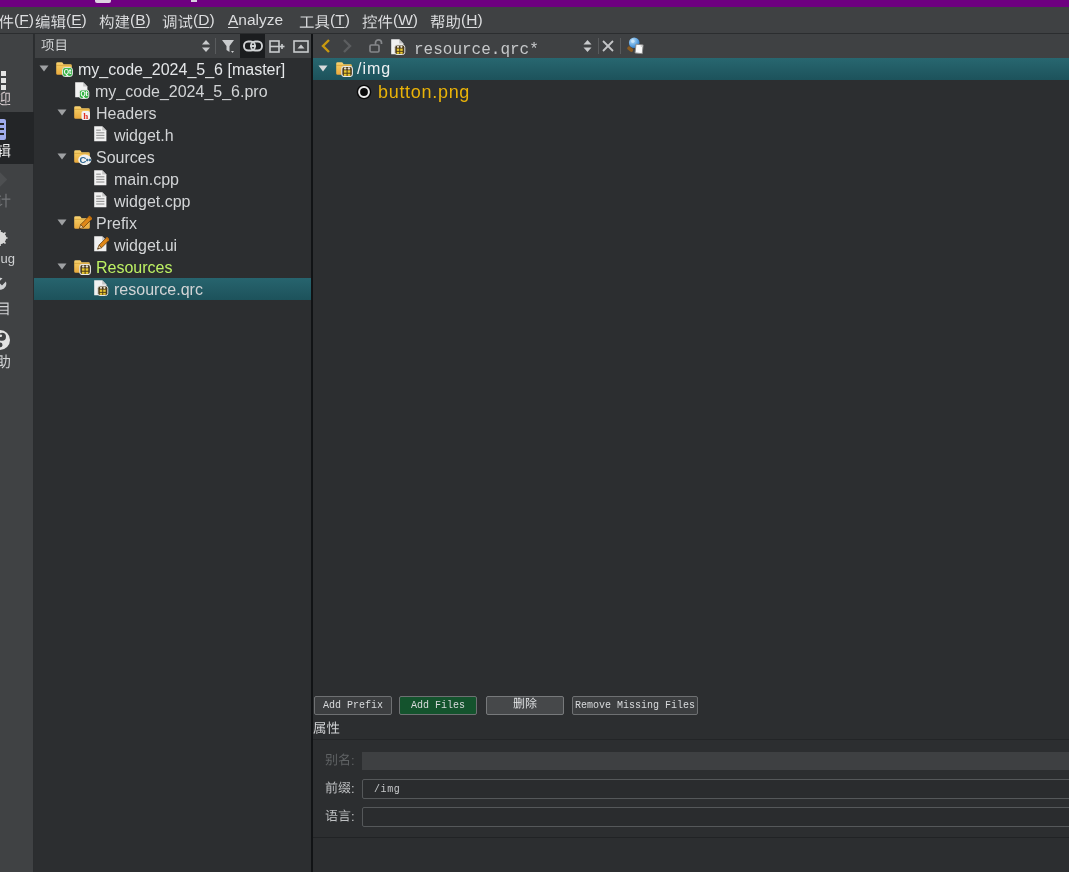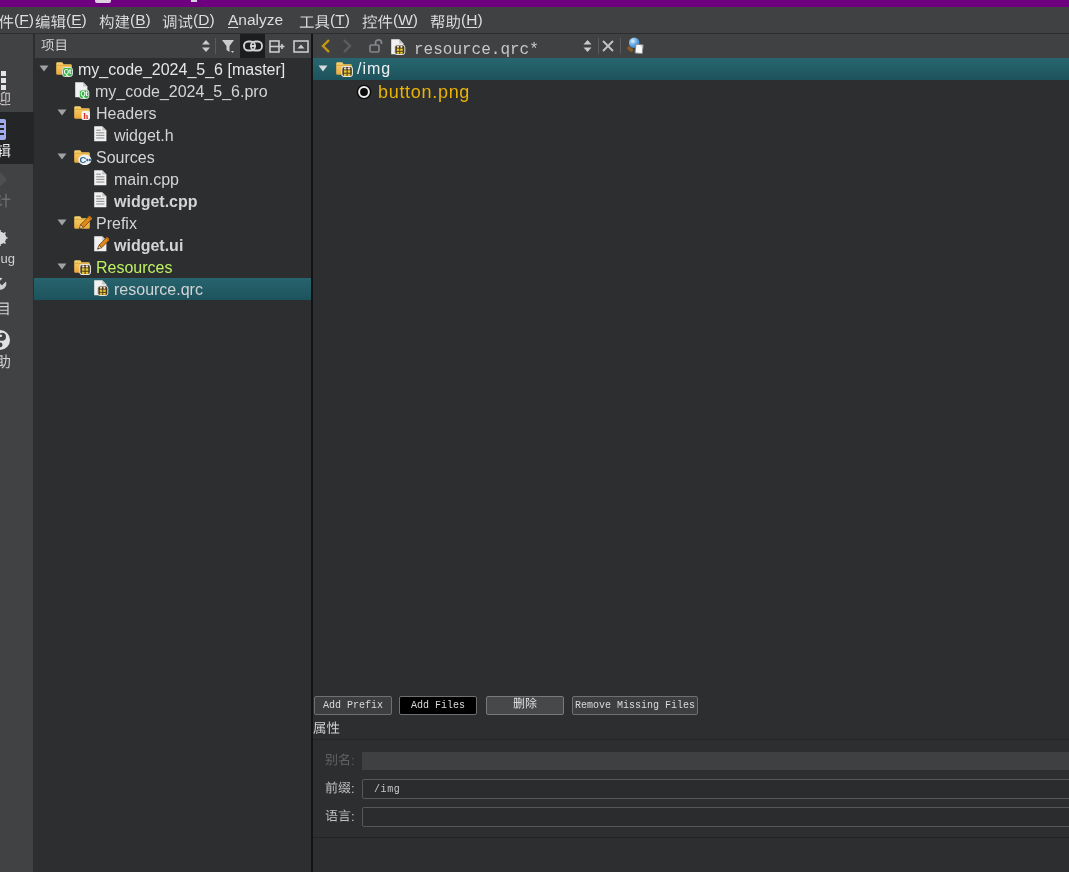--- a/index.html
+++ b/index.html
@@ -217,21 +217,21 @@
 <svg class="abs" style="left:92px;top:191px" width="17" height="18" viewBox="0 0 17 18">
 <path d="M2.2 1.2 H10.2 L14.4 5.4 V16.2 H2.2 Z" fill="#f1f1f1"></path>
     <path d="M10.2 1.2 L14.4 5.4 H10.2 Z" fill="#c5c5c5"></path>
 <g stroke="#9a9a9a" stroke-width="1.2">
       <line x1="4.2" y1="5.2" x2="8.8" y2="5.2"></line>
       <line x1="4.2" y1="7.8" x2="12.4" y2="7.8"></line>
       <line x1="4.2" y1="10.4" x2="12.4" y2="10.4"></line>
       <line x1="4.2" y1="13" x2="12.4" y2="13"></line>
     </g>
   </svg>
-<div class="abs" style="left:114px;top:193px;font-size:16px;font-weight:bold;color:#d2d4d6;white-space:nowrap">widget.cpp</div>
+<div class="abs" style="left:114px;top:193px;font-size:16px;font-weight:normal;color:#d2d4d6;white-space:nowrap">widget.cpp</div>
 <svg class="abs" style="left:57px;top:219px" width="10" height="7" viewBox="0 0 10 7">
     <path d="M0.5 0.5 H9.5 L5 6.5Z" fill="#9fa1a3"></path>
   </svg>
 <svg class="abs" style="left:73px;top:214px" width="19" height="17" viewBox="0 0 19 17">
 <path d="M1.2 3.6 Q1.2 2.2 2.6 2.2 L6.6 2.2 Q7.5 2.2 7.9 3 L8.5 4.2 H15.4 Q16.8 4.2 16.8 5.6 V13.4 Q16.8 14.8 15.4 14.8 H2.6 Q1.2 14.8 1.2 13.4 Z" fill="url(#fg)"></path>
 <path d="M1.2 4.9 L16.8 4.9 L16.8 5.7 L1.2 5.7 Z" fill="#b8821e" opacity="0.5"></path>
 <g transform="rotate(45 11.5 9.5)">
       <rect x="9.6" y="0.5" width="4" height="12.5" fill="#e08818" stroke="#70450e" stroke-width="0.8"></rect>
       <rect x="9.6" y="0.5" width="4" height="2" fill="#c07010"></rect>
       <path d="M9.6 13 H13.6 L11.6 17.2Z" fill="#ecd0a8" stroke="#70450e" stroke-width="0.7"></path>
@@ -242,21 +242,21 @@
 <svg class="abs" style="left:92px;top:235px" width="17" height="18" viewBox="0 0 17 18">
 <path d="M2.2 1.2 H10.2 L14.4 5.4 V16.2 H2.2 Z" fill="#f1f1f1"></path>
     <path d="M10.2 1.2 L14.4 5.4 H10.2 Z" fill="#c5c5c5"></path>
 <g transform="rotate(45 10.5 9)">
       <rect x="8.8" y="0.8" width="3.7" height="11.5" fill="#e08818" stroke="#70450e" stroke-width="0.8"></rect>
       <rect x="8.8" y="0.8" width="3.7" height="1.8" fill="#c07010"></rect>
       <path d="M8.8 12.3 H12.5 L10.65 16.2Z" fill="#ecd0a8" stroke="#70450e" stroke-width="0.7"></path>
       <path d="M10 14.8 L11.3 14.8 L10.65 16.2Z" fill="#3a2a10"></path>
     </g>
   </svg>
-<div class="abs" style="left:114px;top:237px;font-size:16px;font-weight:bold;color:#d2d4d6;white-space:nowrap">widget.ui</div>
+<div class="abs" style="left:114px;top:237px;font-size:16px;font-weight:normal;color:#d2d4d6;white-space:nowrap">widget.ui</div>
 <svg class="abs" style="left:57px;top:263px" width="10" height="7" viewBox="0 0 10 7">
     <path d="M0.5 0.5 H9.5 L5 6.5Z" fill="#9fa1a3"></path>
   </svg>
 <svg class="abs" style="left:73px;top:258px" width="19" height="17" viewBox="0 0 19 17">
 <path d="M1.2 3.6 Q1.2 2.2 2.6 2.2 L6.6 2.2 Q7.5 2.2 7.9 3 L8.5 4.2 H15.4 Q16.8 4.2 16.8 5.6 V13.4 Q16.8 14.8 15.4 14.8 H2.6 Q1.2 14.8 1.2 13.4 Z" fill="url(#fg)"></path>
 <path d="M1.2 4.9 L16.8 4.9 L16.8 5.7 L1.2 5.7 Z" fill="#b8821e" opacity="0.5"></path>
 <g>
       <rect x="6.8" y="6.5" width="10.6" height="10" rx="2.4" fill="#4a3a1a" stroke="#e8e8e8" stroke-width="1.1"></rect>
       <rect x="8.9" y="10.3" width="2.7" height="2.4" fill="#e8c832"></rect>
       <rect x="12.6" y="10.3" width="2.7" height="2.4" fill="#e8c832"></rect>
@@ -354,21 +354,21 @@
       <circle cx="13.9" cy="8.4" r="1.2" fill="#e8e0d0"></circle>
     </g>
   </svg>
 <div class="abs" style="left:357px;top:60px;font-size:16px;letter-spacing:1px;color:#eef0f2">/img</div>
 <svg class="abs" style="left:356px;top:84px" width="16" height="16" viewBox="0 0 16 16">
     <circle cx="8" cy="8" r="7.3" fill="#0a0a0a"></circle>
     <circle cx="8" cy="8" r="4.9" fill="none" stroke="#ededed" stroke-width="2"></circle>
   </svg>
 <div class="abs" style="left:378px;top:82px;font-size:18px;letter-spacing:0.7px;color:#eab308">button.png</div>
 <div class="abs" style="left:314px;top:696px;width:78px;height:19px;background:#3c3e40;border:1px solid #6e7072;border-radius:2px;text-align:center;color:#d8dadc;font-family:'Liberation Mono',monospace;font-size:10px;line-height:17px;white-space:nowrap">Add Prefix</div>
-<div class="abs" style="left:399px;top:696px;width:78px;height:19px;background:#000000;border:1px solid #6e7072;border-radius:2px;text-align:center;color:#d8dadc;font-family:'Liberation Mono',monospace;font-size:10px;line-height:17px;white-space:nowrap">Add Files</div>
+<div class="abs" style="left:399px;top:696px;width:78px;height:19px;background:#14532d;border:1px solid #6e7072;border-radius:2px;text-align:center;color:#d8dadc;font-family:'Liberation Mono',monospace;font-size:10px;line-height:17px;white-space:nowrap">Add Files</div>
 <div class="abs" style="left:486px;top:696px;width:78px;height:19px;background:#46484a;border:1px solid #77797b;border-radius:2px;text-align:center;color:#d8dadc;font-family:'Liberation Mono',monospace;font-size:10px;line-height:17px;white-space:nowrap"><span style="display:inline-block;vertical-align:-3px"><svg width="24.0" height="15.0" viewBox="0 0 24.00 15.00" style="display:block">
         <path transform="translate(0.00,10.56) scale(0.012000,-0.012000)" fill="#e8eaec" d="M709 729V164H770V729ZM854 823V5C854 -10 849 -14 836 -14C823 -14 781 -15 733 -13C743 -32 753 -62 755 -80C819 -80 860 -78 885 -67C910 -56 920 -36 920 5V823ZM44 450V381H108V331C108 207 103 59 39 -43C55 -50 82 -69 94 -81C162 27 171 199 171 332V381H264V12C264 1 260 -3 250 -3C239 -3 207 -4 171 -3C180 -20 188 -51 190 -69C243 -69 277 -67 298 -55C320 -44 327 -23 327 11V381H397V374C397 242 393 71 337 -46C352 -53 380 -69 392 -79C452 44 460 235 460 375V381H553V12C553 0 549 -3 539 -4C528 -4 496 -4 460 -3C469 -21 477 -51 479 -69C533 -69 566 -67 587 -56C609 -44 616 -24 616 11V381H668V450H616V808H397V450H327V808H108V450ZM171 741H264V450H171ZM460 741H553V450H460Z"></path>
         <path transform="translate(12.00,10.56) scale(0.012000,-0.012000)" fill="#e8eaec" d="M474 221C440 149 389 74 336 22C353 12 382 -8 394 -19C445 36 502 122 541 202ZM764 200C817 136 879 47 907 -10L967 25C938 81 877 166 820 229ZM78 800V-77H145V732H274C250 665 219 576 189 505C266 426 285 358 285 303C285 271 279 244 262 233C254 226 243 224 229 223C213 222 191 222 167 225C178 205 184 177 185 158C209 157 236 157 257 159C278 162 297 168 311 179C340 199 352 241 352 296C351 358 333 430 256 513C292 592 331 691 362 774L314 803L303 800ZM371 345V276H634V7C634 -6 630 -11 614 -11C600 -12 551 -12 495 -10C507 -30 517 -59 521 -79C593 -79 639 -78 668 -66C697 -55 706 -34 706 7V276H954V345H706V467H860V533H465V467H634V345ZM661 847C595 727 470 611 344 546C362 532 383 509 394 492C493 549 590 634 664 730C749 624 835 557 924 501C935 522 957 546 975 561C882 611 789 678 702 784L725 822Z"></path>
       </svg></span></div>
 <div class="abs" style="left:572px;top:696px;width:126px;height:19px;background:#3c3e40;border:1px solid #6e7072;border-radius:2px;text-align:center;color:#d8dadc;font-family:'Liberation Mono',monospace;font-size:10px;line-height:17px;white-space:nowrap">Remove Missing Files</div>
 <div class="abs" style="left:313px;top:721px"><span style="display:inline-block;vertical-align:top;"><svg width="27.0" height="16.9" viewBox="0 0 27.00 16.88" style="display:block">
         <path transform="translate(0.00,11.88) scale(0.013500,-0.013500)" fill="#d4d6d8" d="M214 736H811V647H214ZM140 796V504C140 344 131 121 32 -36C51 -43 84 -62 98 -74C200 90 214 334 214 504V587H886V796ZM360 381H537V310H360ZM605 381H787V310H605ZM668 120 698 76 605 73V150H832V-12C832 -22 829 -26 817 -26C805 -27 768 -27 724 -25C731 -41 740 -62 743 -79C806 -79 847 -79 871 -70C896 -60 902 -45 902 -12V204H605V261H858V429H605V488C694 495 778 505 843 517L798 563C678 540 453 527 271 524C278 511 285 489 287 475C366 475 453 478 537 483V429H292V261H537V204H252V-81H321V150H537V71L361 65L365 8C463 12 596 19 729 26L755 -22L802 -4C784 32 746 91 713 134Z"></path>
         <path transform="translate(13.50,11.88) scale(0.013500,-0.013500)" fill="#d4d6d8" d="M172 840V-79H247V840ZM80 650C73 569 55 459 28 392L87 372C113 445 131 560 137 642ZM254 656C283 601 313 528 323 483L379 512C368 554 337 625 307 679ZM334 27V-44H949V27H697V278H903V348H697V556H925V628H697V836H621V628H497C510 677 522 730 532 782L459 794C436 658 396 522 338 435C356 427 390 410 405 400C431 443 454 496 474 556H621V348H409V278H621V27Z"></path>
       </svg></span></div>
 <div class="abs" style="left:313px;top:739px;width:756px;height:1px;background:#232527"></div>

